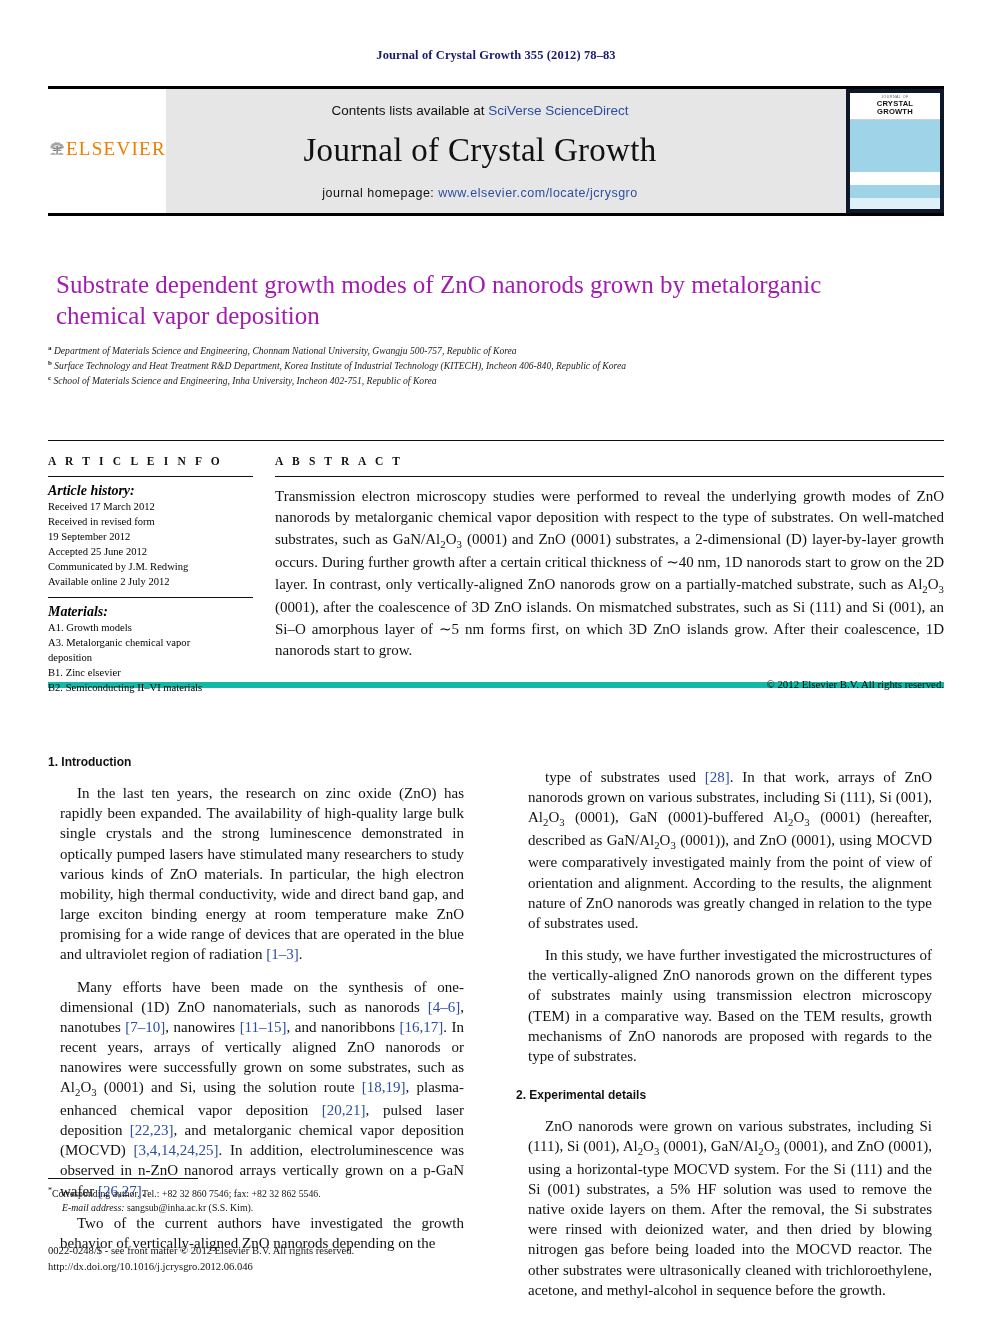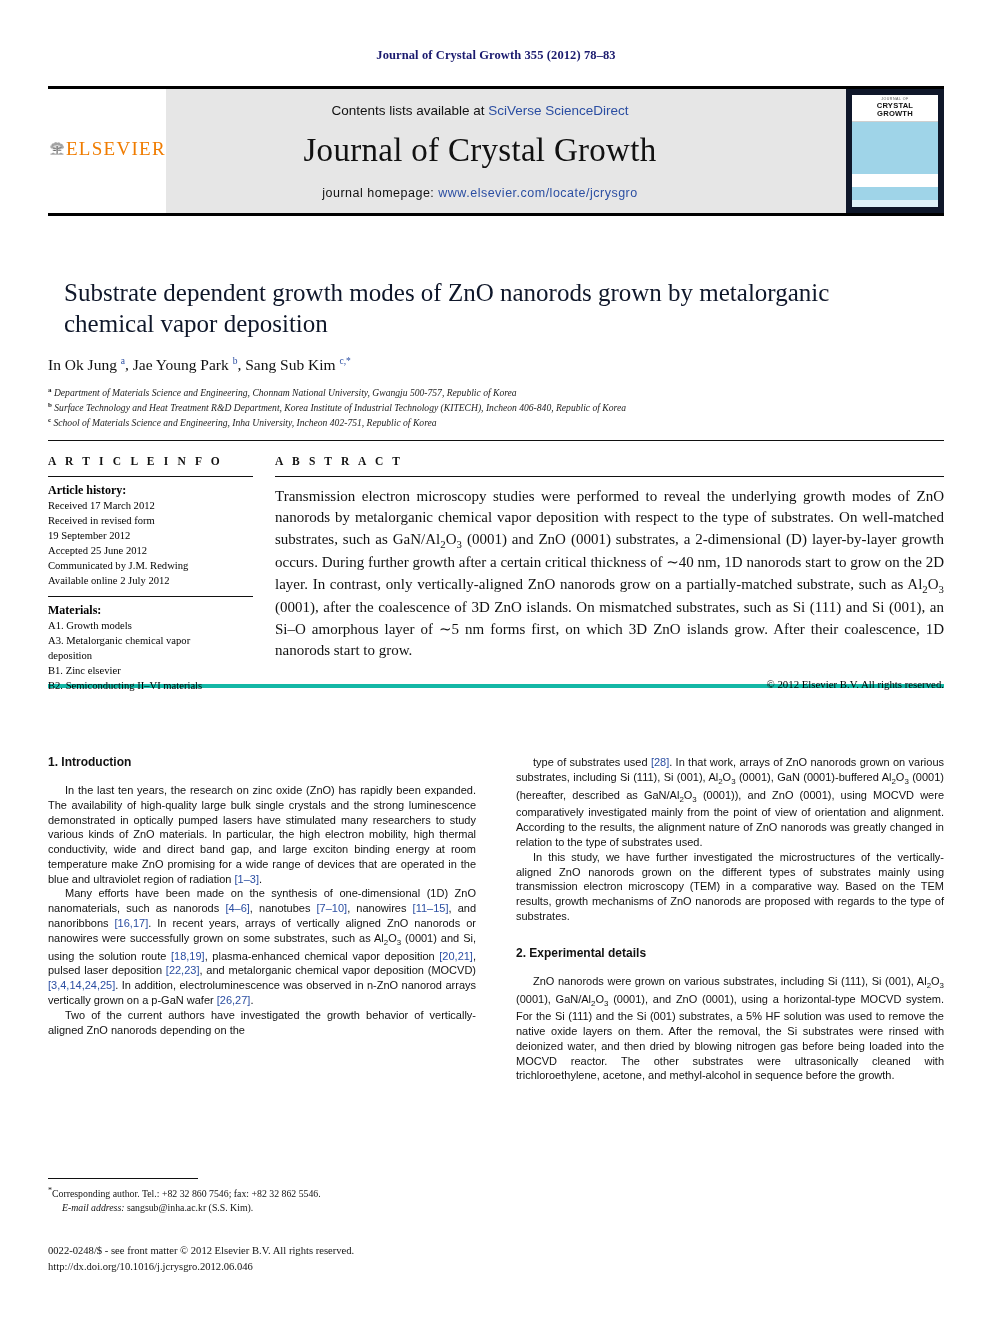--- a/index.html
+++ b/index.html
@@ -118,21 +118,21 @@
     text-decoration: none;
   }
 
   .cover-thumb {
     position: absolute;
     right: 0px;
     top: 0px;
     width: 98px;
     height: 124px;
     background: #ffffff;
-    border: 6px solid #0f172a;
+    border: 4px solid #0f172a;
     box-sizing: border-box;
     overflow: hidden;
   }
   .cover-head {
     height: 26px;
     border-bottom: 1px solid #cfcfcf;
     display: flex;
     flex-direction: column;
     align-items: center;
     justify-content: center;
@@ -174,22 +174,22 @@
   .titleblock {
     position: absolute;
     left: 48px;
     top: 262px;
     width: 830px;
   }
   .art-title {
     font-family: "Liberation Serif", serif;
     font-size: 25px;
     line-height: 1.23;
-    color: #0f172a;
-    margin: 16px;
+    color: #a21caf;
+    margin: 8px;
     font-weight: normal;
   }
   .authors {
     margin-top: 16px;
     font-family: "Liberation Serif", serif;
     font-size: 15.5px;
     color: #111;
   }
   .authors sup {
     font-size: 9.5px;
@@ -213,21 +213,21 @@
     vertical-align: super;
   }
 
   
   .band {
     position: absolute;
     left: 48px;
     top: 440px;
     width: 896px;
     border-top: 1px solid #111;
-    border-bottom: 4px solid #14b8a6;
+    border-bottom: 6px solid #14b8a6;
     padding-top: 14px;
     padding-bottom: 10px;
     box-sizing: border-box;
     height: 248px;
   }
   .band-cols {
     display: flex;
     gap: 22px;
   }
   .col-info { width: 205px; flex: 0 0 205px; }
@@ -238,22 +238,23 @@
     font-weight: bold;
     font-size: 11.5px;
     letter-spacing: 3.2px;
     color: #111;
     margin-bottom: 9px;
   }
   .rule { border-top: 1px solid #111; }
 
   .info-group { padding-top: 6px; }
   .info-label {
-    font-weight: bold;
-    font-size: 12px;
+    font-style: italic;
+    font-weight: bold;
+    font-size: 14px;
     font-family: "Liberation Serif", serif;
   }
   .info-line {
     font-size: 10.6px;
     font-family: "Liberation Serif", serif;
     line-height: 1.42;
   }
   .info-sep {
     border-top: 1px solid #111;
     margin-top: 8px;
@@ -286,25 +287,25 @@
   .bcol { width: 428px; }
   .sec-title {
     font-family: "Liberation Sans", sans-serif;
     font-weight: bold;
     font-size: 12px;
     color: #111;
     margin: 0 0 14px 0;
   }
   .sec-title.spaced { margin-top: 22px; }
   p.body {
-    font-family: Liberation Sans, sans-serif;
-    font-size: 11px;
+    font-family: Liberation Serif, serif;
+    font-size: 15px;
     line-height: 1.345;
     text-align: justify;
-    margin: 0;
+    margin: 12px;
     text-indent: 17px;
     color: #111;
     hyphens: none;
   }
   p.body + p.body { margin-top: 0; }
   .ref { color: #2b4ea2; }
 
   
   .foot {
     position: absolute;
@@ -390,21 +391,20 @@
         <div class="cover-band-white"></div>
         <div class="cover-band-blue2"></div>
         <div class="cover-band-light"></div>
       </div>
 
     </div>
   </div>
 
   <div class="titleblock">
     <h1 class="art-title">Substrate dependent growth modes of ZnO nanorods grown by metalorganic chemical vapor deposition</h1>
-    <div class="authors">In Ok Jung <sup>a</sup>, Jae Young Park <sup>b</sup>, Sang Sub Kim <sup>c,</sup><sup>*</sup></div>
     <div class="affils">
       <div class="affil">
         <sup>a</sup>
         <span>Department of Materials Science and Engineering, Chonnam National University, Gwangju 500-757, Republic of Korea</span>
       </div>
       <div class="affil">
         <sup>b</sup>
         <span>Surface Technology and Heat Treatment R&amp;D Department, Korea Institute of Industrial Technology (KITECH), Incheon 406-840, Republic of Korea</span>
       </div>
       <div class="affil">

